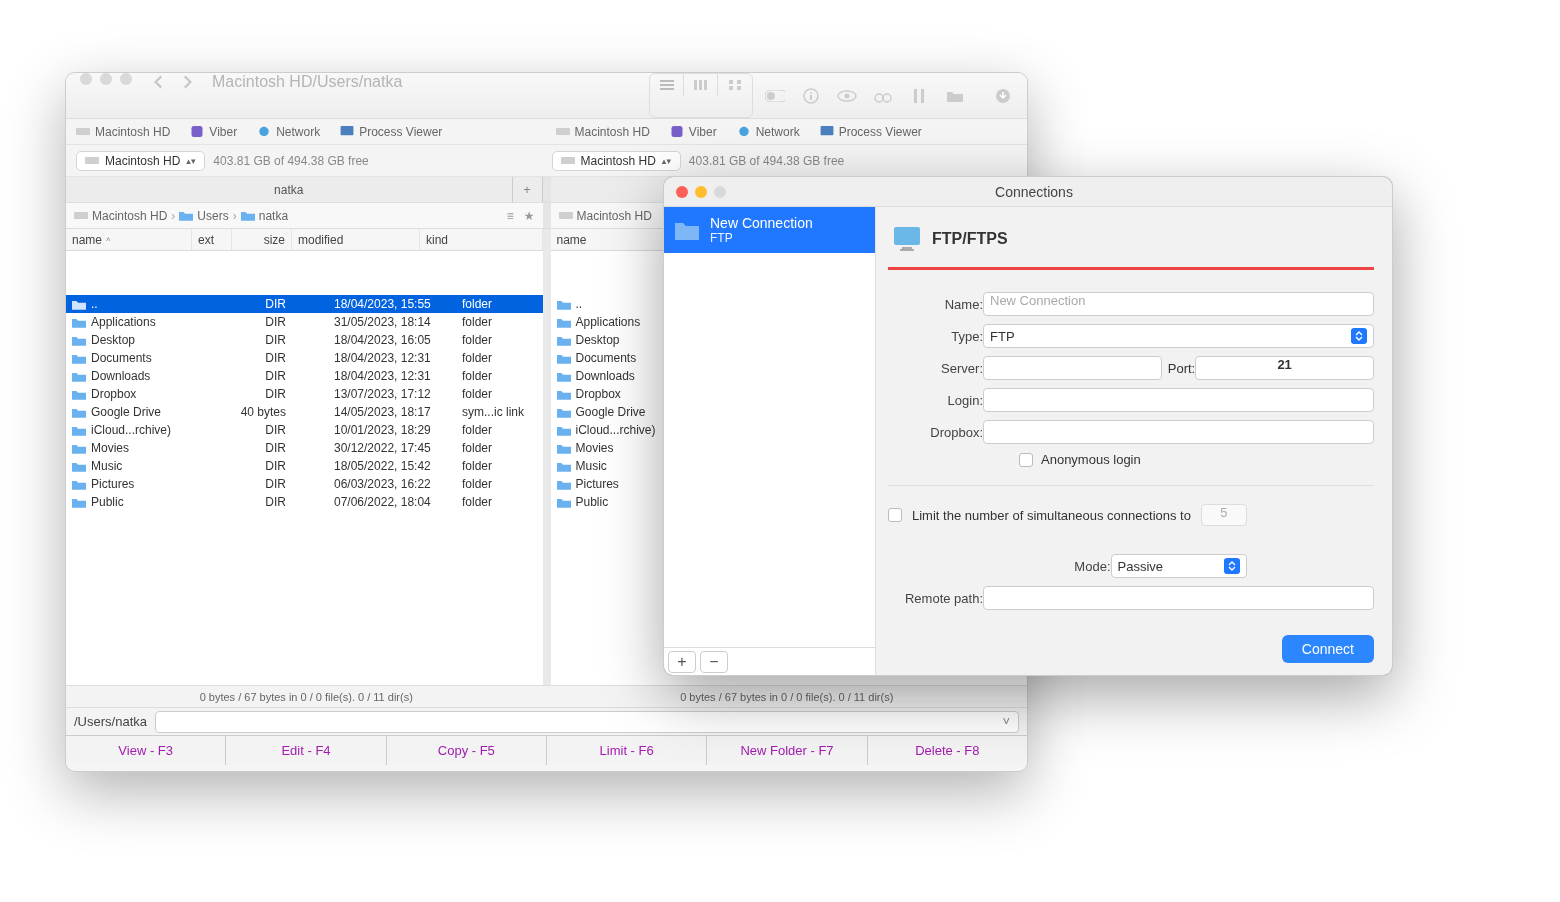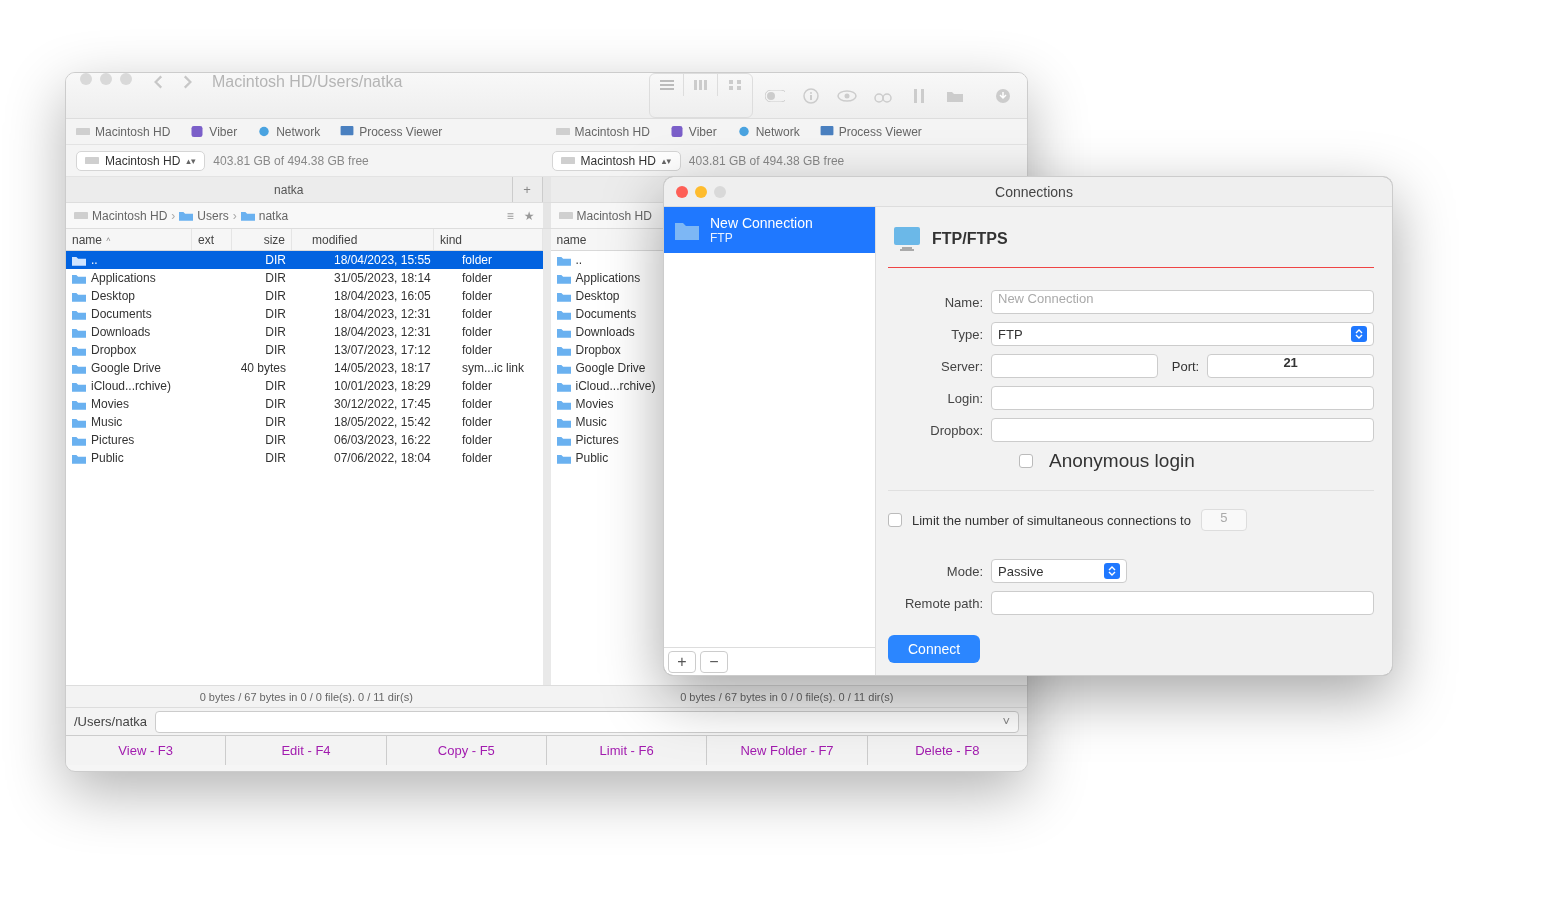--- a/index.html
+++ b/index.html
@@ -57,27 +57,27 @@
 .tabbar-half{flex:1; display:flex; align-items:stretch;}
 .tab { flex:1; display:flex; align-items:center; justify-content:center; font-size:12px; color:#555; background:#ececec; border-right:1px solid #ccc;}
 .tab-add { width:30px; display:flex; align-items:center; justify-content:center; color:#888; border-right:1px solid #ccc; background:#ececec;}
 .sep-v { width:8px; background:#e5e5e5;}
 .breadcrumb-row { height:26px; display:flex; border-bottom:1px solid #ddd; background:#f8f8f8;}
 .bc-half{flex:1; display:flex; align-items:center; padding:0 8px; gap:4px; font-size:12px; color:#666;}
 .bc-item{display:flex; align-items:center; gap:4px;}
 .bc-sep{color:#aaa;}
 .bc-tools{margin-left:auto; display:flex; gap:10px; color:#999;}
 .panes { display:flex; height:456px; background:#fff;}
-.pane { flex:1; overflow:hidden; display:flex; flex-direction:column;}
+.pane { flex:1; overflow:hidden; display:flex; flex-direction:column;gap:44px;}
 .col-headers { height:22px; display:flex; align-items:center; border-bottom:1px solid #d9d9d9; font-size:12px; color:#444; background:#f6f6f6;}
 .col-headers .col{padding:0 6px; border-right:1px solid #e5e5e5; height:100%; display:flex; align-items:center;}
 .col-name{flex:0 0 126px;}
 .col-ext{flex:0 0 40px;}
 .col-size{flex:0 0 60px; justify-content:flex-end;}
-.col-mod{flex:0 0 128px;margin-left:14px;}
+.col-mod{flex:0 0 128px;}
 .col-kind{flex:1;}
 .sortcaret{font-size:8px; margin-left:4px; color:#888;}
 .rows{flex:1; overflow:hidden;}
 .row{height:18px; display:flex; align-items:center; font-size:12px;}
 .row.sel{background:#0263e0; color:#fff;}
 .row .c{padding:0 6px; overflow:hidden; white-space:nowrap; text-overflow:ellipsis;}
 .row .c-name{flex:0 0 126px; display:flex; align-items:center; gap:5px;}
 .row .c-ext{flex:0 0 40px;}
 .row .c-size{flex:0 0 60px; text-align:right;}
 .row .c-mod{flex:0 0 128px;margin-left:36px;}
@@ -114,36 +114,36 @@
 .dlg-body{flex:1; display:flex;}
 .dlg-side{width:212px; background:#fff; border-right:1px solid #dedede; display:flex; flex-direction:column;}
 .conn-list{flex:1;}
 .conn-item{background:#1f78ff; color:#fff; padding:8px 10px; display:flex; align-items:center; gap:10px;}
 .conn-item .lines{display:flex; flex-direction:column;}
 .conn-item .l1{font-size:14px;}
 .conn-item .l2{font-size:12px; opacity:.9;}
 .conn-toolbar{height:28px; border-top:1px solid #ddd; display:flex; align-items:center; gap:0;}
 .sq-btn{width:28px; height:22px; display:flex; align-items:center; justify-content:center; color:#555; border:1px solid #ccc; margin-left:4px; background:#fff; border-radius:4px; font-size:16px;}
 .dlg-form{flex:1; padding:12px 18px 12px 12px; display:flex; flex-direction:column; gap:8px; background:#f2f2f2;}
-.form-header{display:flex; align-items:center; gap:10px; padding:6px 0 14px 4px; border-bottom:1px solid #ef4444; margin-bottom:14px;}
+.form-header{display:flex; align-items:center; gap:10px; padding:6px 0 14px 4px; border-bottom:3px solid #ef4444; margin-bottom:14px;}
 .proto-icon{width:30px; height:28px;}
 .proto-label{font-size:16px; font-weight:600; color:#333;}
-.form-row{display:flex; align-items:center; gap:8px;}
+.form-row{display:flex; align-items:center; justify-content:center;}
 .form-label{width:95px; text-align:right; font-size:13px; color:#444;}
 .text-input{flex:1; height:24px; background:#fff; border:1px solid #ccc; border-radius:4px; padding:0 6px; font-size:13px; color:#aaa;}
 .select{flex:1; height:24px; background:#fff; border:1px solid #ccc; border-radius:4px; padding:0 6px; font-size:13px; display:flex; align-items:center; justify-content:space-between;}
 .sel-caret{width:16px; height:16px; background:#1f78ff; border-radius:3px; display:flex; flex-direction:column; align-items:center; justify-content:center; color:#fff;}
 .port-label{font-size:13px; margin-left:6px;}
 .port-inp{width:54px;font-weight:bold;}
-.check-row{display:flex; align-items:center; gap:16px; margin-left:103px; font-size:19px;padding-left:28px;}
+.check-row{display:flex; align-items:center; gap:8px; margin-left:103px; font-size:13px;padding-left:28px;}
 .check-box{width:14px; height:14px; border:1px solid #bbb; border-radius:3px; background:#fff;}
 .divider{border-top:1px solid #e0e0e0; margin:10px 0;}
 .limit-row{display:flex; align-items:center; gap:10px; font-size:13px;}
 .limit-inp{width:46px; height:22px; background:#f9f9f9; border:1px solid #ddd; border-radius:4px; text-align:center; color:#aaa;}
-.connect-row{display:flex; justify-content:flex-start; margin-top:auto;}
+.connect-row{display:flex; justify-content:flex-end; margin-top:auto;}
 .connect-btn{background:#2b86ff; color:#fff; border:none; border-radius:6px; padding:6px 20px; font-size:14px;}
 svg{display:block;}
 </style>
 </head>
 <body>
 
 <div class="window-main">
   <div class="titlebar">
     <div class="traffic">
       <div class="dot"></div>

